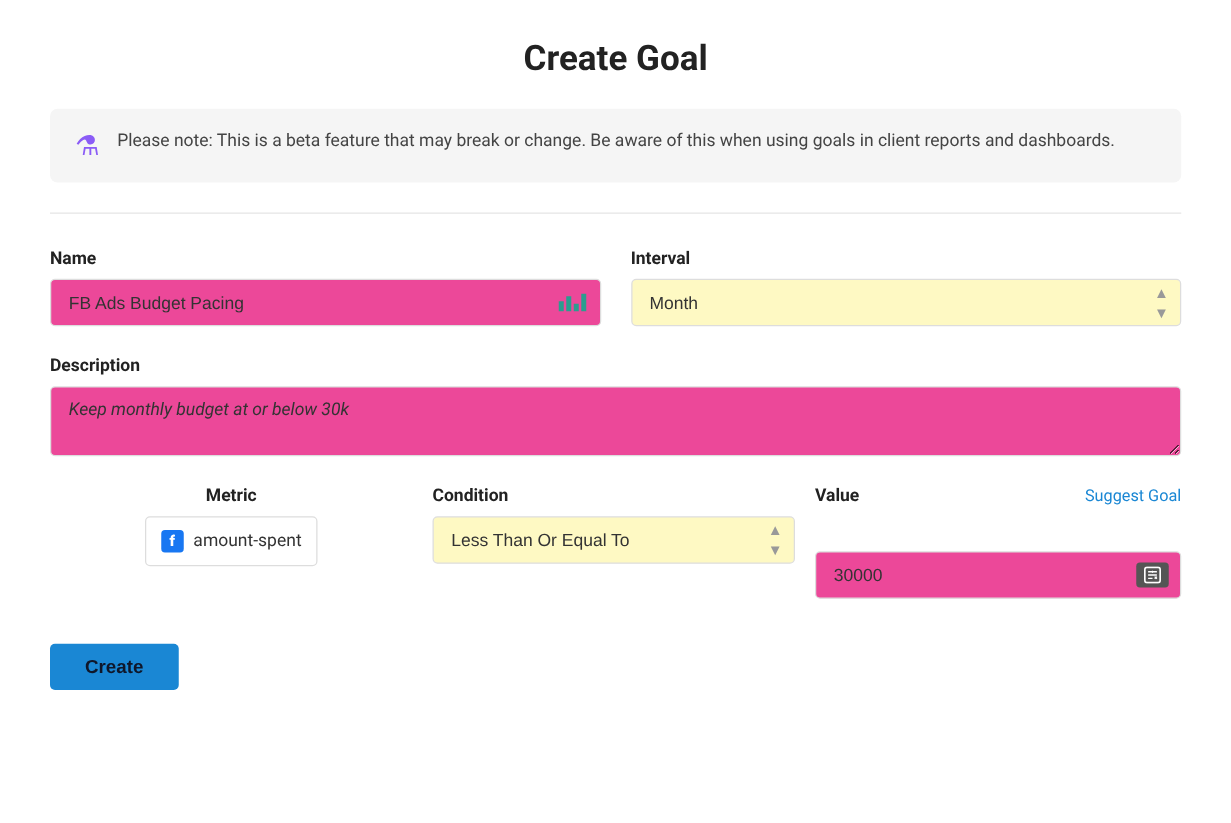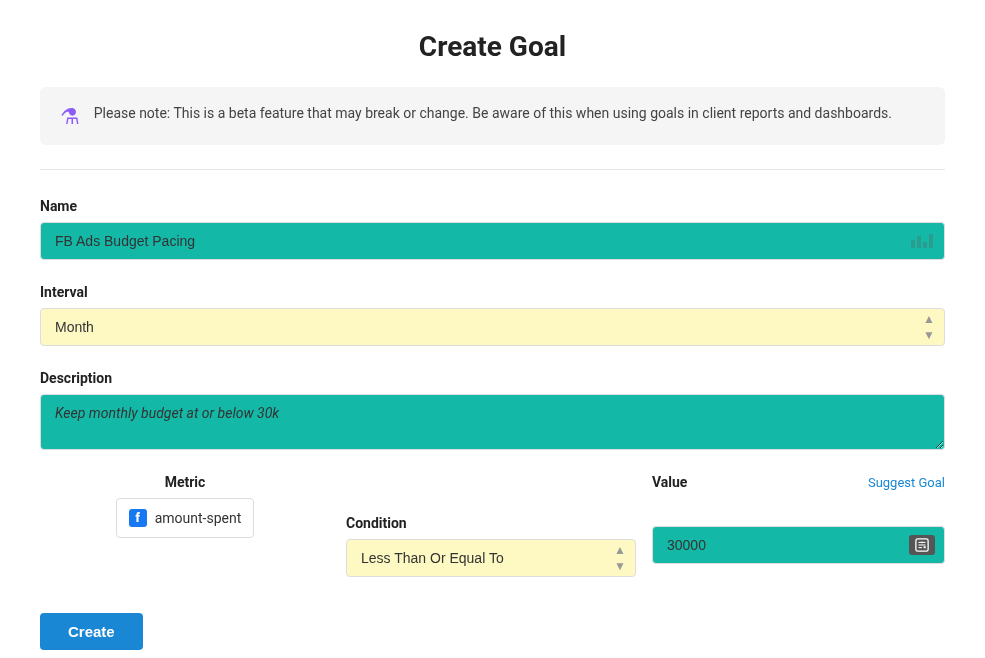--- a/index.html
+++ b/index.html
@@ -55,21 +55,20 @@
     .divider {
       border: none;
       border-top: 1px solid #e5e5e5;
       margin-bottom: 28px;
     }
 
     .form-row {
       display: flex;
       gap: 24px;
       margin-bottom: 24px;
-      flex-direction: column;
     }
 
     .form-group {
       display: flex;
       flex-direction: column;
       gap: 8px;
     }
 
     .form-group.half {
       flex: 1;
@@ -87,21 +86,21 @@
 
     input[type="text"],
     textarea,
     .select-wrapper select {
       width: 100%;
       padding: 10px 14px;
       border: 1px solid #ddd;
       border-radius: 4px;
       font-size: 14px;
       color: #333;
-      background: #14b8a6;
+      background: #ec4899;
       outline: none;
     }
 
     .name-input-wrapper {
       position: relative;
     }
 
     .name-input-wrapper input {
       padding-right: 40px;
     }
@@ -167,21 +166,20 @@
       margin-bottom: 36px;
     }
 
     .form-group.metric-group {
       width: 290px;
       align-items: center;
     }
 
     .form-group.condition-group {
       width: 290px;
-      margin-top: 41px;
     }
 
     .form-group.value-group {
       flex: 1;
       gap: 36px;
     }
 
     .metric-input-wrapper {
       display: flex;
       align-items: center;
@@ -252,21 +250,21 @@
 
     .suggest-goal-link {
       color: #1a87d4;
       font-size: 13px;
       text-decoration: none;
       cursor: pointer;
     }
 
     .create-btn {
       background: #1a87d4;
-      color: #ffffff;
+      color: #0f172a;
       border: none;
       border-radius: 4px;
       padding: 10px 28px;
       font-size: 15px;
       font-weight: 600;
       cursor: pointer;
     }
   </style>
 </head>
 <body>

